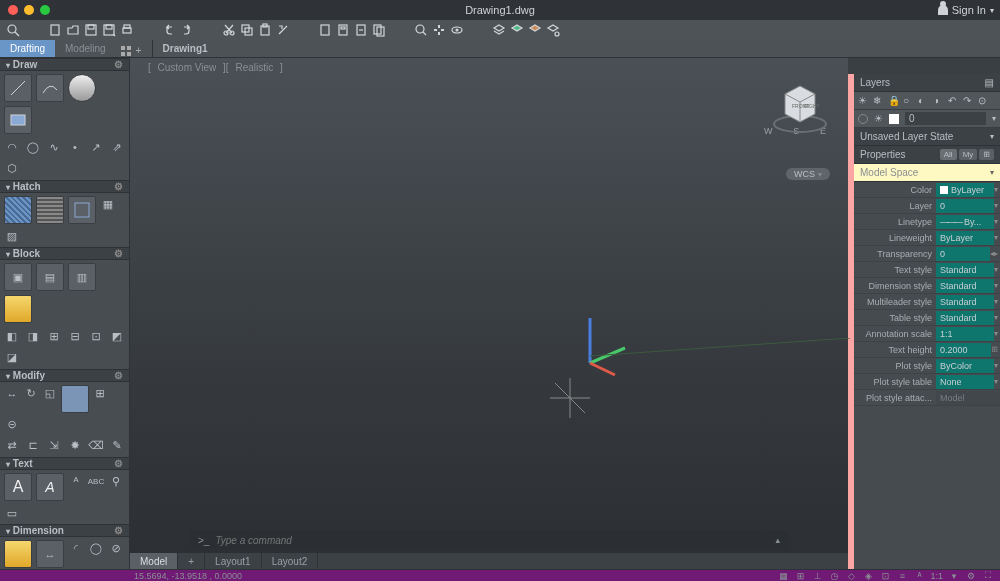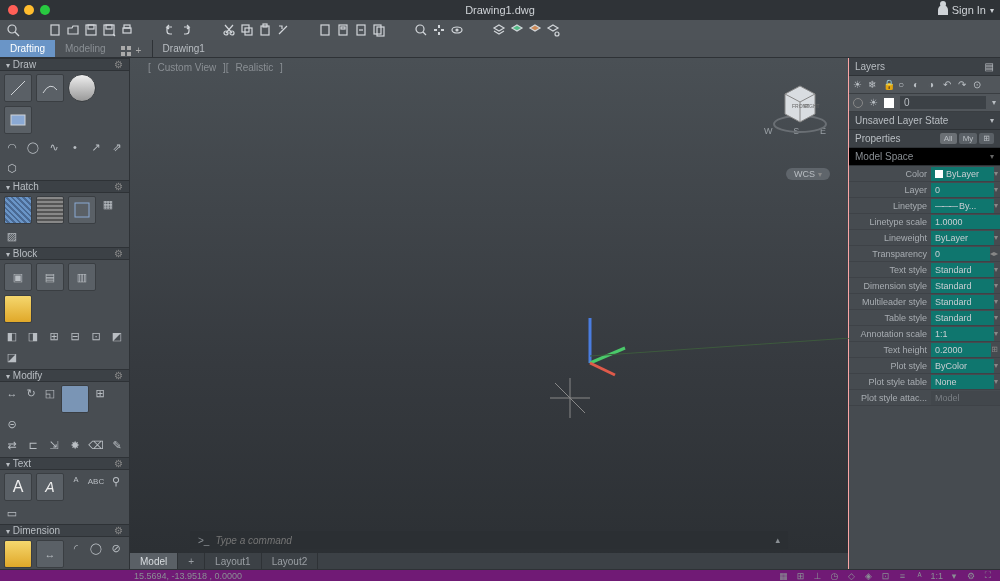--- a/index.html
+++ b/index.html
@@ -22,27 +22,27 @@
   .tbtn { width: 14px; height: 14px; display:inline-flex; align-items:center; justify-content:center; color:#d2d6da; }
   .tbtn svg { width: 14px; height: 14px; stroke:#d2d6da; fill:none; stroke-width:1.2; }
 
   
   .tabrow { height: 18px; background: #4d5257; display: flex; align-items: flex-end; font-size: 10px; border-bottom:1px solid #2e3236;}
   .tabmode { padding: 0 10px; height: 100%; display: flex; align-items: center; cursor:pointer; }
   .tabmode.active { background: #6a95c7; color: #fff; }
   .tabmode.inactive { color: #8a8f94; }
   .tabicons { display:flex; align-items:center; padding:0 4px; gap:4px; }
   .tabicon { width:12px;height:12px; display:inline-block; }
-  .doctab { display:flex; align-items:center; padding:0 10px; height:100%; border-left:1px solid #2e3236; }
+  .doctab { display:flex; align-items:center; padding:0 10px; height:100%; border-left:1px solid #2e3236;font-weight:bold; }
 
   .content { display: flex; height: 511px; }
 
   
   .leftpanel { width: 130px; background: #484d52; overflow:hidden; display:flex; flex-direction:column; border-right:1px solid #2e3236;}
-  .lp-header { height: 14px; background: #3c4146; display:flex; align-items:center; padding:0 6px; font-size:10px; border-top:1px solid #2e3236; border-bottom:1px solid #2e3236; justify-content:space-between;}
+  .lp-header { height: 14px; background: #3c4146; display:flex; align-items:center; padding:0 6px; font-size:10px; border-top:1px solid #2e3236; border-bottom:1px solid #2e3236; justify-content:space-between;font-weight:bold;}
   .lp-header .chev { font-size:8px; }
   .lp-gear { color:#888; font-size:10px;}
   .lp-body { padding: 3px 4px; display:flex; flex-wrap:wrap; gap:4px; }
   .bigicon { width: 28px; height: 28px; background:#5a6066; border:1px solid #3a3e42; border-radius:2px; display:flex; align-items:center; justify-content:center;}
   .smicon { width: 16px; height: 16px; display:inline-flex; align-items:center; justify-content:center; }
   .lp-row2 { padding: 2px 4px 4px; display:flex; flex-wrap:wrap; gap:5px; }
 
   
   .viewport { flex: 1; background: linear-gradient(#4a5055, #363a3f 60%, #2b2f33); position: relative; }
   .vp-top { position:absolute; top:4px; left:18px; font-size:10px; color:#8a8f94; }
@@ -55,21 +55,21 @@
   .compass { width:70px; height:16px; color:#9aa0a5; font-size:9px; display:flex; justify-content:space-between; padding:0 4px;}
   .wcs-badge { position:absolute; top:110px; right:18px; background:#5f656b; color:#b9bec3; font-size:9px; padding:1px 8px; border-radius:6px; display:flex; align-items:center; gap:3px;}
   .wcs-badge::after{content:"▾"; font-size:8px; color:#888;}
   
   .cmdline { position:absolute; bottom:20px; left:60px; right:60px; height:18px; background:#2b2f33; border-radius:2px; display:flex; align-items:center; padding:0 8px; gap:6px;}
   .cmdline .prompt { color:#8a8f94; font-size:10px; }
   .cmdline input { flex:1; background:transparent; border:none; color:#8a8f94; font-style:italic; font-size:10px; outline:none; }
   .cmdline .up { color:#8a8f94; font-size:9px;}
 
   
-  .rightpanel { width: 152px; background: #464b50; border-left:1px solid #fca5a5; display:flex; flex-direction:column; font-size:10px; overflow:hidden;}
+  .rightpanel { width: 152px; background: #464b50; border-left:6px solid #fca5a5; display:flex; flex-direction:column; font-size:10px; overflow:hidden;margin-top:16px;}
   .rp-header { height:18px; background:#3c4146; display:flex; align-items:center; padding:0 6px; justify-content:space-between; border-bottom:1px solid #2e3236;}
   .rp-band { height:18px; background:#51565b; display:flex; align-items:center; padding:0 4px; gap:3px; border-bottom:1px solid #3a3e42;}
   .rp-band .ic { width:12px; height:12px; display:inline-block;}
   .rp-input { height:18px; background:#51565b; display:flex; align-items:center; padding:0 4px; gap:6px; border-bottom:1px solid #3a3e42;}
   .rp-input .dot{width:10px;height:10px;border:1px solid #888;border-radius:50%;}
   .rp-input .swatch{width:10px;height:10px;background:#fff;}
   .rp-input .field{flex:1; background:#3c4146; color:#b9bec3; padding:1px 4px; height:13px; display:flex; align-items:center;}
   .rp-dropdown{height:18px;background:#3c4146;display:flex;align-items:center;padding:0 6px;justify-content:space-between;border-bottom:1px solid #2e3236;}
   .rp-proprow { height:16px; display:flex; align-items:center; border-bottom:1px solid #3e4247;}
   .rp-proprow .lbl { width:82px; text-align:right; padding-right:4px; color:#a8adb2; font-size:9px;}
@@ -476,21 +476,21 @@
       <span style="font-size:8px;">▾</span>
     </div>
     <div class="rp-header">
       <span>Properties</span>
       <span class="allmy">
         <span style="background:#6a6f74;">All</span>
         <span>My</span>
         <span>⊞</span>
       </span>
     </div>
-    <div class="rp-dropdown" style="background:#000000;gap:20px;">
+    <div class="rp-dropdown" style="background:#fef9c3;gap:20px;">
       <span style="color:#8a8f94;">Model Space</span>
       <span style="font-size:8px;color:#666;">▾</span>
     </div>
     <div id="prop-rows">
         <div class="rp-proprow">
           <div class="lbl">Color</div>
           <div class="val">
             <span style="width: 8px; height: 8px; background: rgb(255, 255, 255); display: inline-block;"></span>
             <span>ByLayer</span>
           </div>
@@ -503,26 +503,20 @@
           </div>
           <span class="caret">▾</span>
         </div>
         <div class="rp-proprow">
           <div class="lbl">Linetype</div>
           <div class="val">
             <span style="letter-spacing: -2px;">———</span>
             <span>By...</span>
           </div>
           <span class="caret">▾</span>
-        </div>
-        <div class="rp-proprow">
-          <div class="lbl">Linetype scale</div>
-          <div class="val">
-            <span>1.0000</span>
-          </div>
         </div>
         <div class="rp-proprow">
           <div class="lbl">Lineweight</div>
           <div class="val">
             <span>ByLayer</span>
           </div>
           <span class="caret">▾</span>
         </div>
         <div class="rp-proprow">
           <div class="lbl">Transparency</div>

